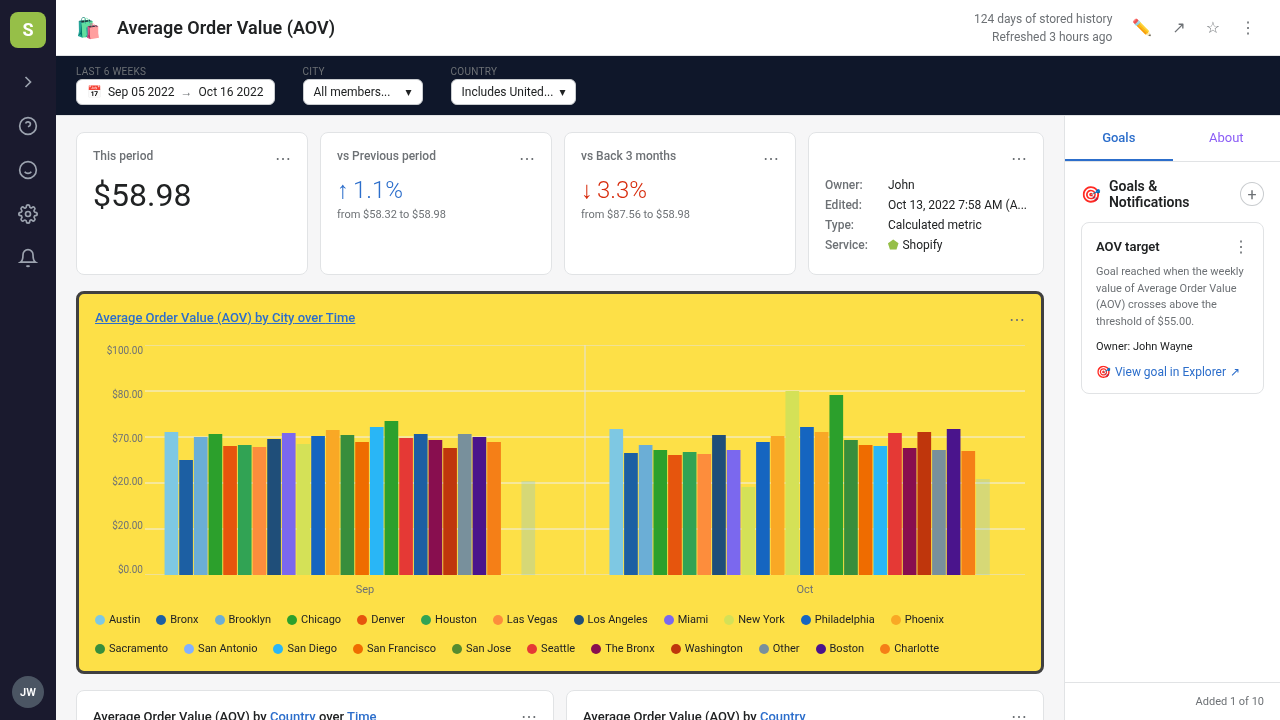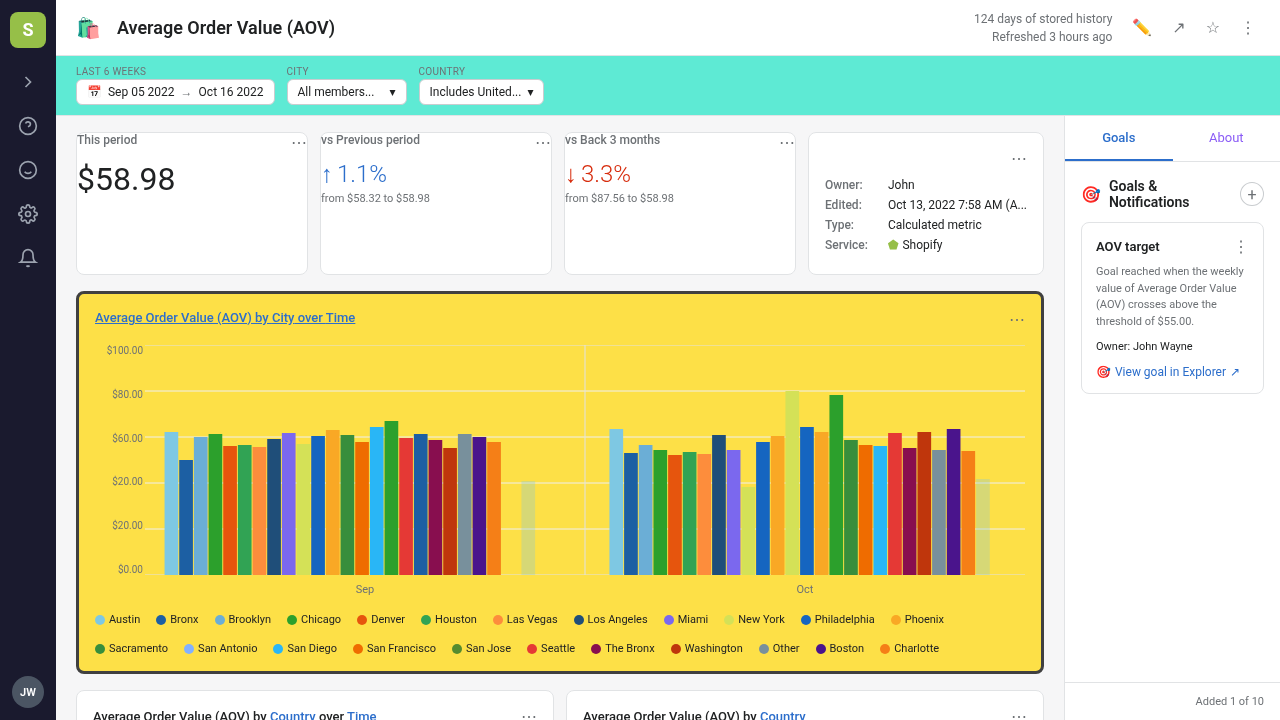--- a/index.html
+++ b/index.html
@@ -16,34 +16,34 @@
 
     
     .header { background: #fff; border-bottom: 1px solid #e1e3e5; padding: 0 20px; display: flex; align-items: center; height: 56px; gap: 16px; }
     .header-icon { font-size: 20px; }
     .header-title { font-size: 18px; font-weight: 600; flex: 1; }
     .header-meta { font-size: 12px; color: #6d7175; text-align: right; line-height: 1.5; }
     .header-actions { display: flex; gap: 12px; align-items: center; }
     .header-btn { background: none; border: none; cursor: pointer; color: #6d7175; font-size: 16px; padding: 4px; border-radius: 4px; }
 
     
-    .filters { background: #5eead4; padding: 10px 20px; display: flex; gap: 12px; align-items: center; border-bottom: 1px solid #e1e3e5; }
+    .filters { background: #0f172a; padding: 10px 20px; display: flex; gap: 28px; align-items: center; border-bottom: 1px solid #e1e3e5; }
     .filter-group { display: flex; flex-direction: column; gap: 2px; }
     .filter-label { font-size: 10px; color: #6d7175; text-transform: uppercase; letter-spacing: 0.3px; }
     .filter-control { background: #fff; border: 1px solid #c9cccf; border-radius: 6px; padding: 5px 10px; font-size: 12px; display: flex; align-items: center; gap: 6px; cursor: pointer; min-width: 120px; }
     .date-range { display: flex; align-items: center; gap: 6px; font-size: 12px; }
     .date-arrow { color: #6d7175; }
 
     
     .content-area { flex: 1; display: flex; overflow: hidden; }
     .main-content { flex: 1; overflow-y: auto; padding: 16px 20px; }
 
     
     .metric-row { display: grid; grid-template-columns: 1fr 1fr 1fr auto; gap: 12px; margin-bottom: 16px; }
-    .metric-card { background: #fff; border-radius: 8px; border: 1px solid #e1e3e5; position: relative; }
+    .metric-card { background: #fff; border-radius: 8px; border: 1px solid #e1e3e5; padding: 16px; position: relative; }
     .metric-card-header { display: flex; justify-content: space-between; align-items: flex-start; margin-bottom: 8px; }
     .metric-label { font-size: 12px; color: #6d7175; font-weight: 500; }
     .metric-value { font-size: 32px; font-weight: 400; color: #202223; }
     .metric-change { display: flex; align-items: center; gap: 4px; font-size: 24px; font-weight: 300; }
     .metric-change.up { color: #2c6ecb; }
     .metric-change.down { color: #d72c0d; }
     .metric-sub { font-size: 11px; color: #6d7175; margin-top: 4px; }
 
     
     .info-card { background: #fff; border-radius: 8px; border: 1px solid #e1e3e5; padding: 16px; min-width: 220px; }
@@ -246,21 +246,21 @@
         <div class="metric-card-header">
           <div class="chart-title">
             <span>Average Order Value (AOV) by </span><span style="color:#2c6ecb; text-decoration:underline; cursor:pointer;">City</span><span> over </span><span style="color:#2c6ecb; text-decoration:underline; cursor:pointer;">Time</span>
           </div>
           <span class="more-icon">⋯</span>
         </div>
         <div class="chart-area">
           <div class="chart-y-labels">
             <span>$100.00</span>
             <span>$80.00</span>
-            <span>$60.00</span>
+            <span>$70.00</span>
             <span>$20.00</span>
             <span>$20.00</span>
             <span>$0.00</span>
           </div>
 
           <svg style="position:absolute; left:50px; right:0; top:0; bottom:30px; width:calc(100% - 50px); height:calc(100% - 30px);" viewBox="0 0 900 230" preserveAspectRatio="none">
 
             <line x1="0" y1="0" x2="900" y2="0" stroke="#e1e3e5" stroke-width="1"></line>
             <line x1="0" y1="46" x2="900" y2="46" stroke="#f0f0f0" stroke-width="1"></line>
             <line x1="0" y1="92" x2="900" y2="92" stroke="#f0f0f0" stroke-width="1"></line>

